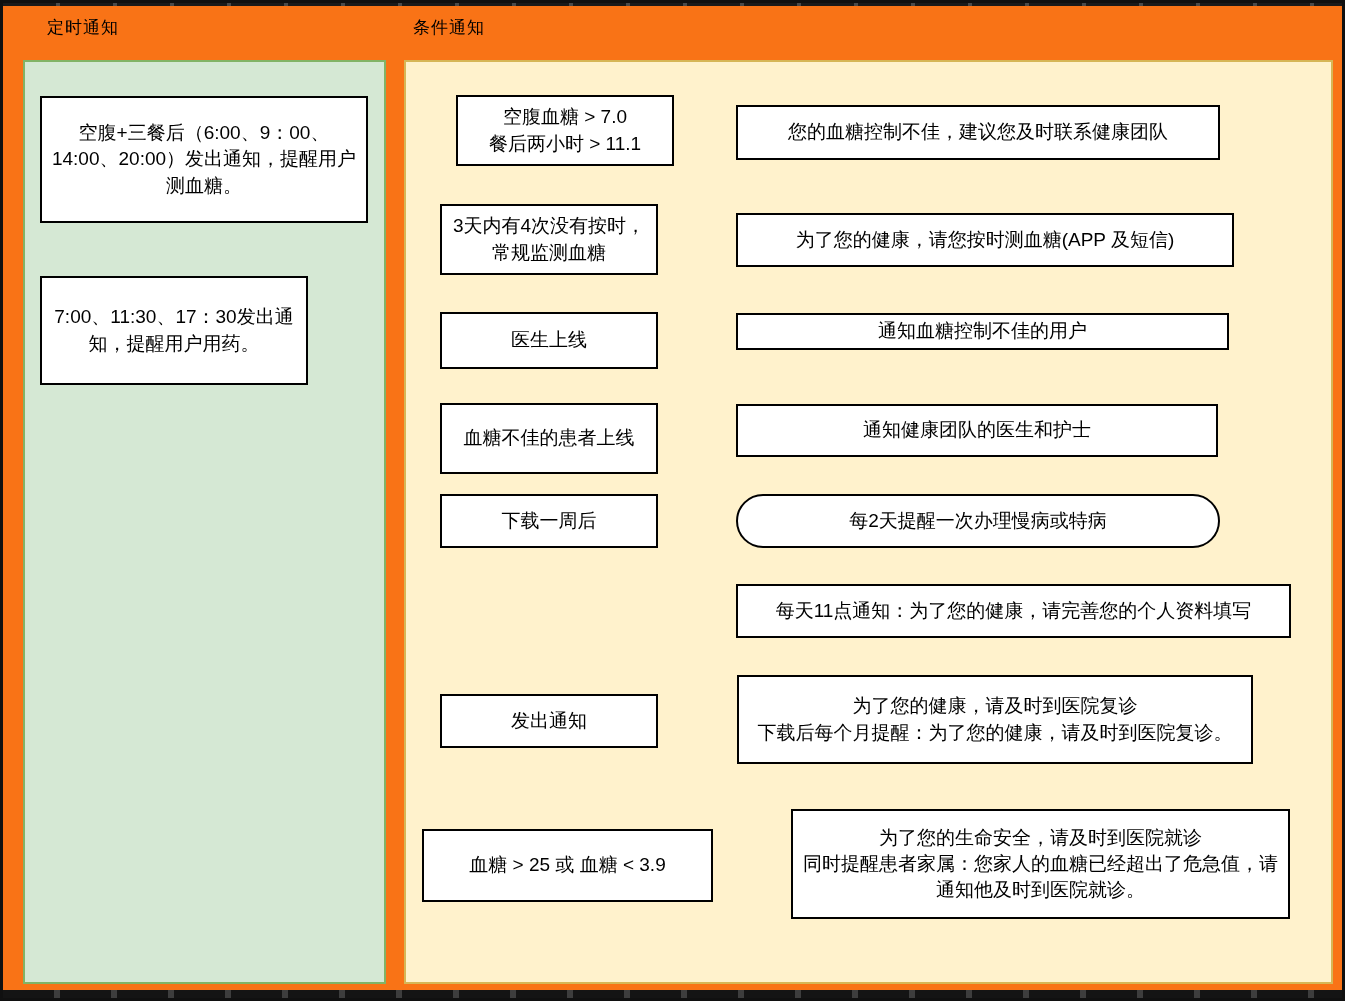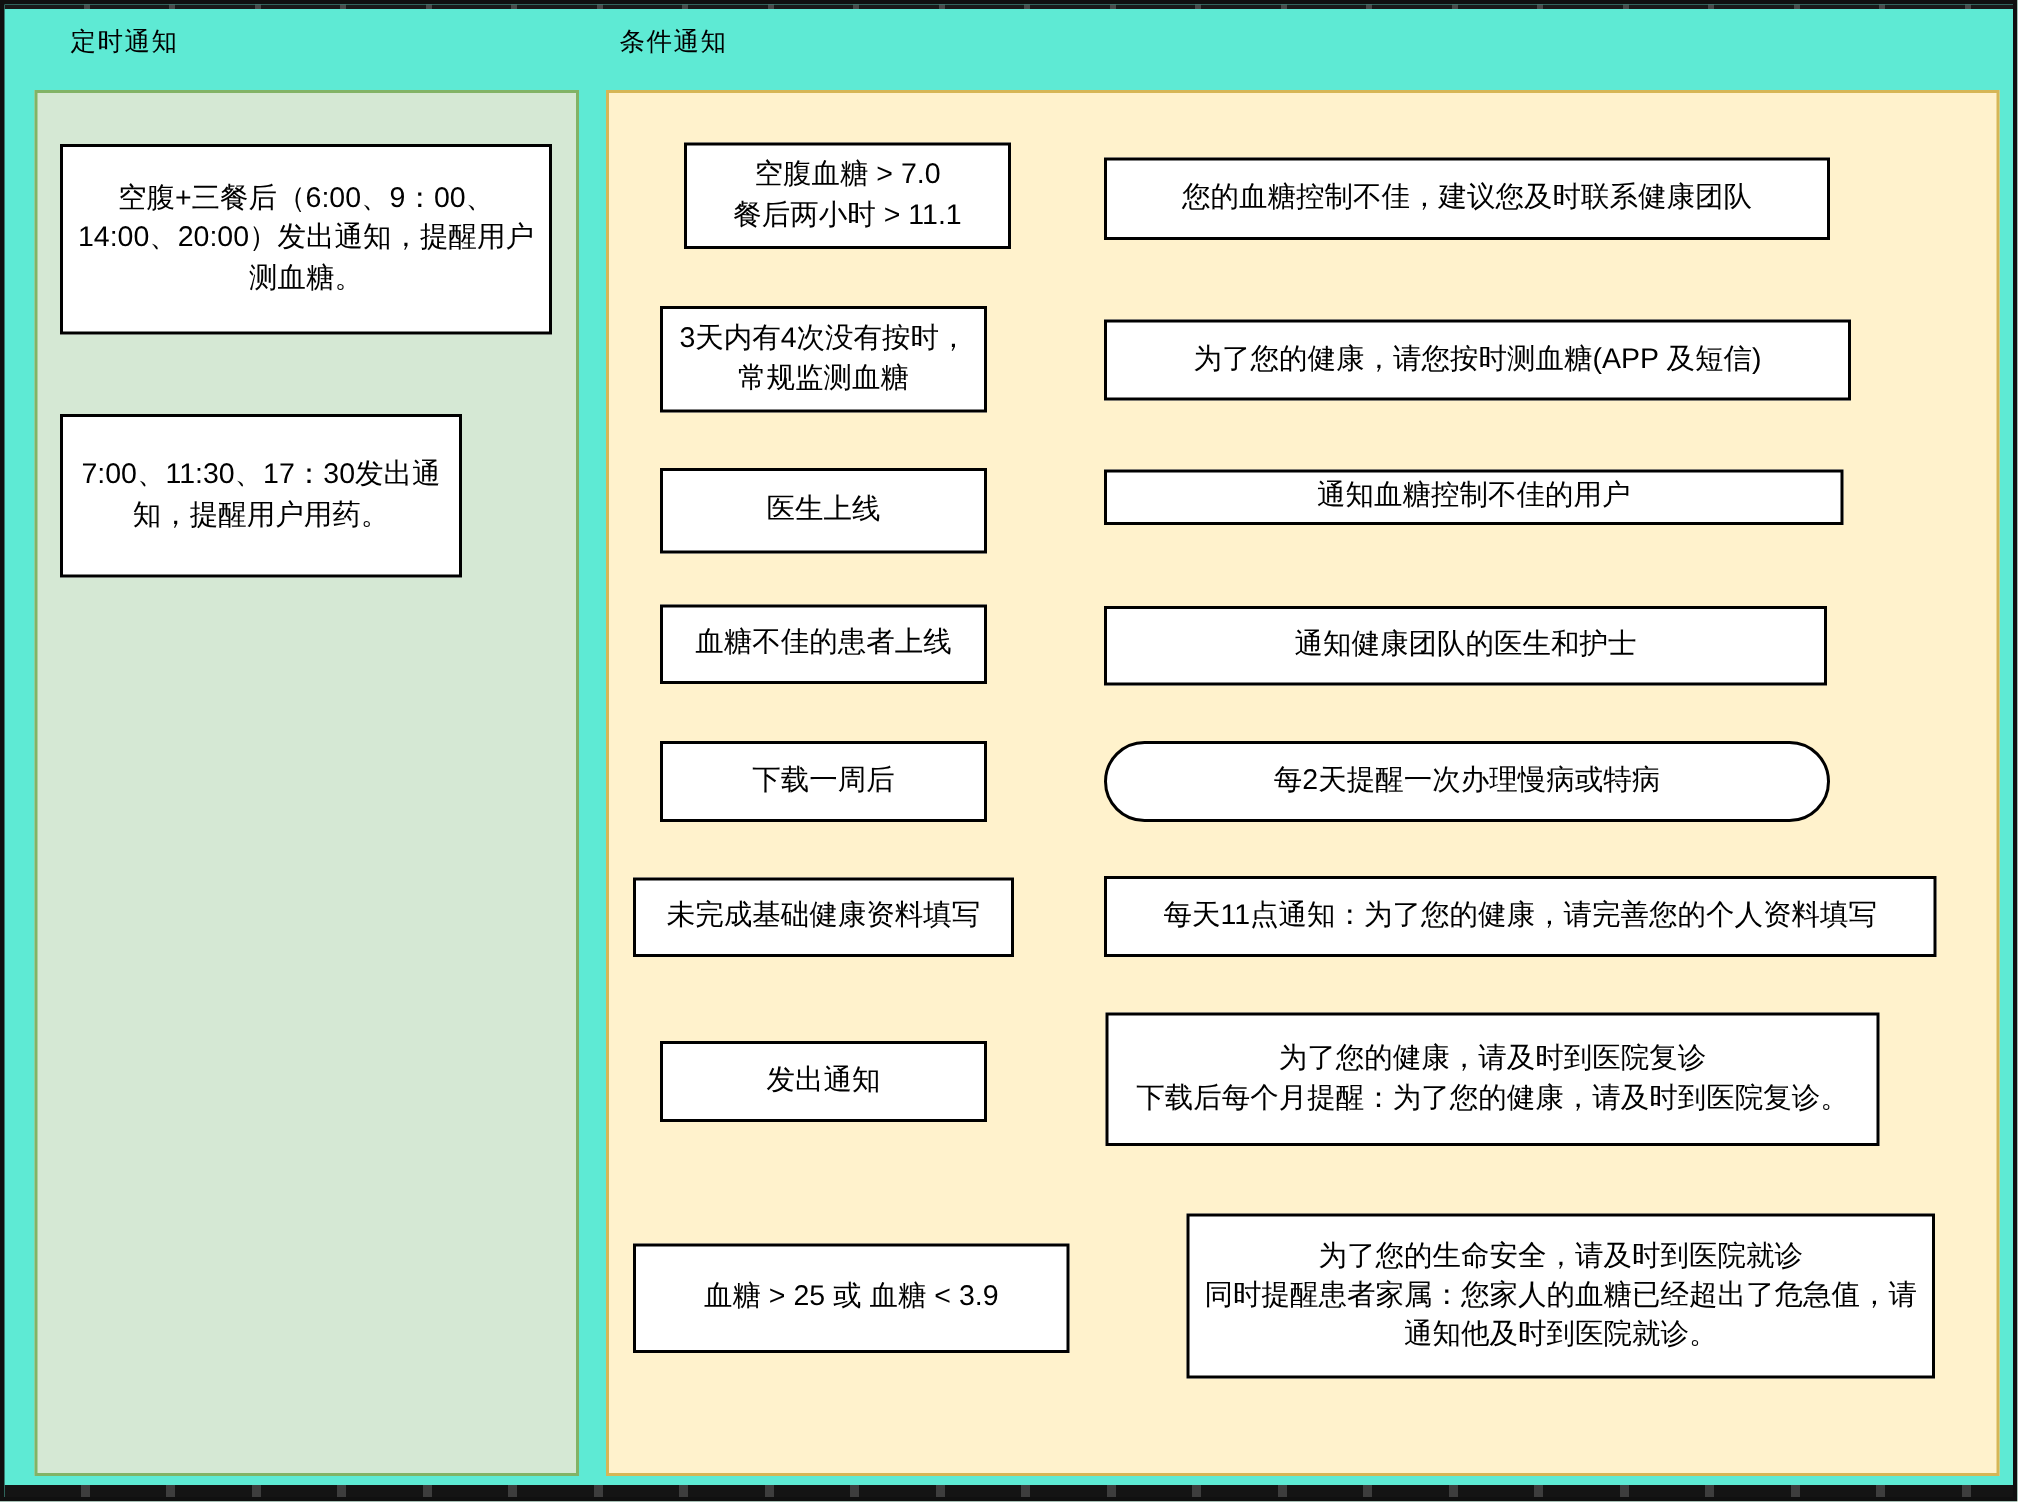--- a/index.html
+++ b/index.html
@@ -3,21 +3,21 @@
 <meta charset="utf-8">
 <style>
   * { margin: 0; padding: 0; box-sizing: border-box; }
   html, body { background: #ffffff; }
   body { font-family: "Liberation Sans", "DejaVu Sans", sans-serif; color: #000; }
 
   .canvas {
     position: relative;
     width: 1345px;
     height: 1001px;
-    background: #5eead4;
+    background: #f97316;
     border: 3px solid #101010;
     overflow: hidden;
   }
 
   
   .edge-ticks-top {
     position: absolute; left: 0; top: 0; width: 100%; height: 3px;
     background: repeating-linear-gradient(90deg, #1a1a1a 0 53px, #4a4a4a 53px 57px);
   }
   .edge-ticks-bottom {
@@ -59,21 +59,21 @@
   }
 
   
   #t0 { left: 37px;  top: 93px;  width: 328px; height: 127px; }
   #t1 { left: 37px;  top: 273px; width: 268px; height: 109px; }
 
   
   #c0 { left: 453px; top: 92px;  width: 218px; height: 71px; }
   #c1 { left: 437px; top: 201px; width: 218px; height: 71px; }
   #c2 { left: 437px; top: 309px; width: 218px; height: 57px; }
-  #c3 { left: 437px; top: 400px; width: 218px; height: 53px; }
+  #c3 { left: 437px; top: 400px; width: 218px; height: 71px; }
   #c4 { left: 437px; top: 491px; width: 218px; height: 54px; }
   #c5 { left: 419px; top: 582px; width: 254px; height: 53px; }
   #c6 { left: 437px; top: 691px; width: 218px; height: 54px; }
   #c7 { left: 419px; top: 826px; width: 291px; height: 73px; }
 
   
   #m0 { left: 733px; top: 102px; width: 484px; height: 55px; }
   #m1 { left: 733px; top: 210px; width: 498px; height: 54px; }
   #m2 { left: 733px; top: 310px; width: 493px; height: 37px; }
   #m3 { left: 733px; top: 401px; width: 482px; height: 53px; }
@@ -99,21 +99,20 @@
   <div class="box" id="t0">空腹+三餐后（6:00、9：00、14:00、20:00）发出通知，提醒用户测血糖。</div>
   <div class="box" id="t1">7:00、11:30、17：30发出通知，提醒用户用药。</div>
 
   <div class="box" id="c0">空腹血糖 &gt; 7.0
 餐后两小时 &gt; 11.1</div>
   <div class="box" id="c1">3天内有4次没有按时，
 常规监测血糖</div>
   <div class="box" id="c2">医生上线</div>
   <div class="box" id="c3">血糖不佳的患者上线</div>
   <div class="box" id="c4">下载一周后</div>
-  <div class="box" id="c5">未完成基础健康资料填写</div>
   <div class="box" id="c6">发出通知</div>
   <div class="box" id="c7">血糖 &gt; 25 或 血糖 &lt; 3.9</div>
 
   <div class="box" id="m0">您的血糖控制不佳，建议您及时联系健康团队</div>
   <div class="box" id="m1">为了您的健康，请您按时测血糖(APP 及短信)</div>
   <div class="box" id="m2">通知血糖控制不佳的用户</div>
   <div class="box" id="m3">通知健康团队的医生和护士</div>
   <div class="box" id="m4">每2天提醒一次办理慢病或特病</div>
   <div class="box" id="m5">每天11点通知：为了您的健康，请完善您的个人资料填写</div>
   <div class="box" id="m6">为了您的健康，请及时到医院复诊

